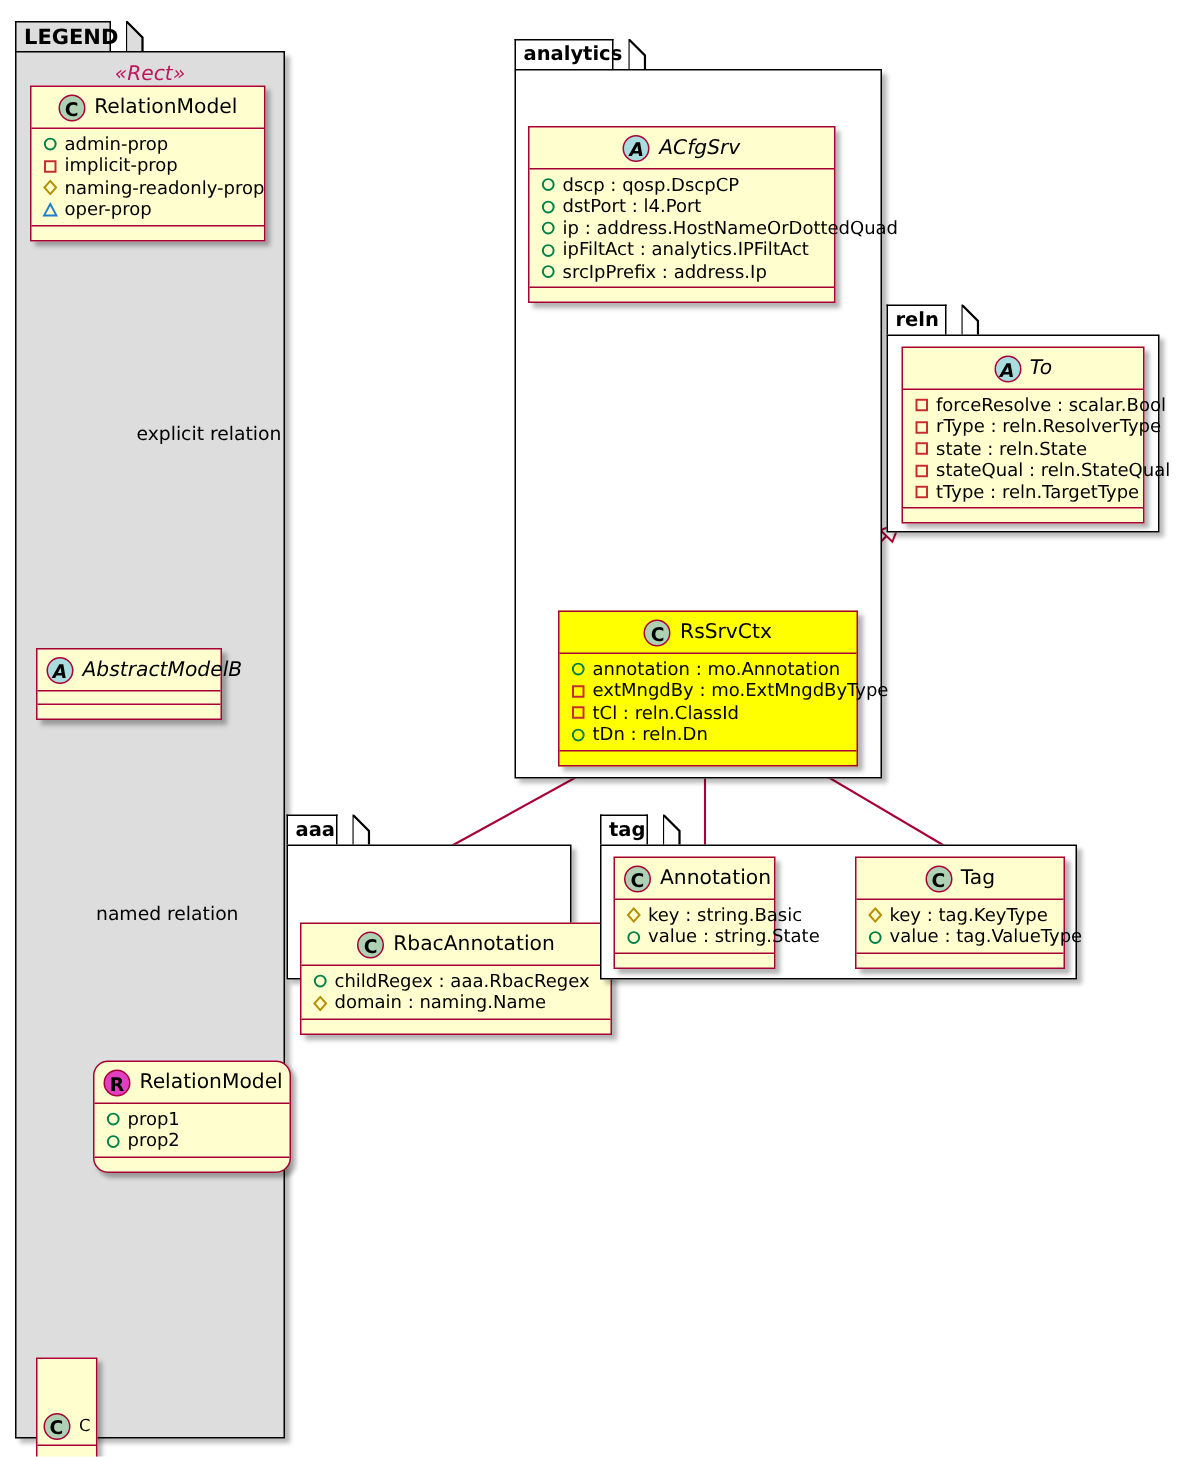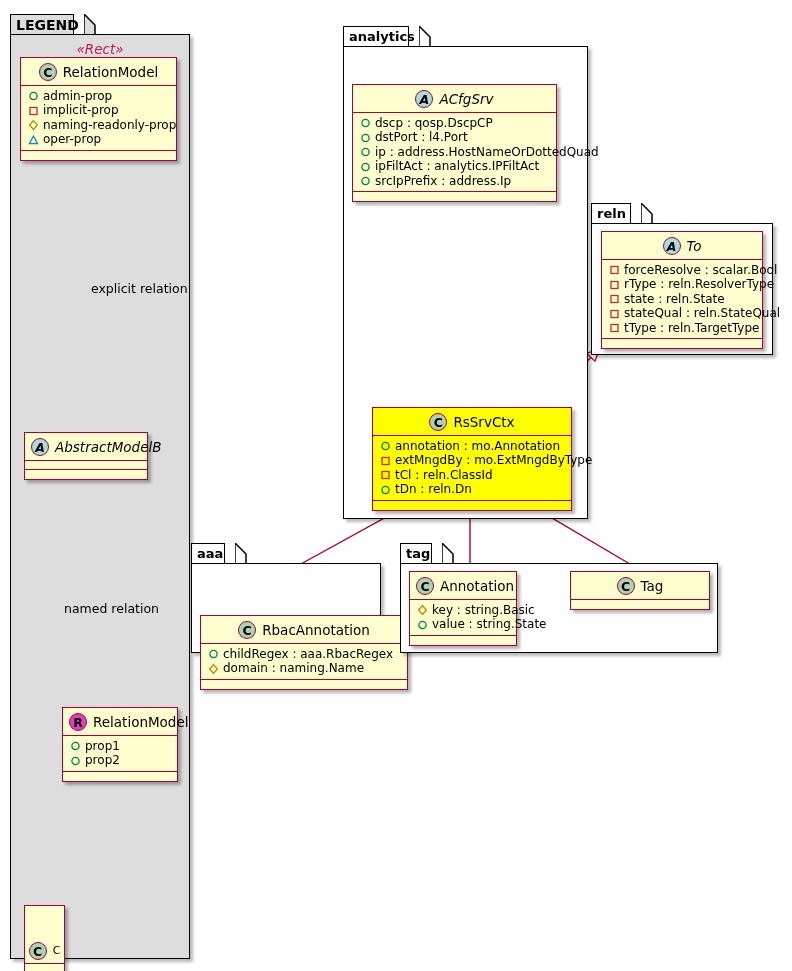--- a/index.html
+++ b/index.html
@@ -279,21 +279,21 @@
   </div>
 
   <div class="cls" style="left:24px; top:432px; width:124px;">
     <div class="cls-header">
       <span class="badge a">A</span><span class="cls-name italic">AbstractModelB</span>
     </div>
     <div class="cls-attrs empty"></div>
     <div class="cls-methods"></div>
   </div>
 
-  <div class="cls" style="left:62px; top:707px; width:116px;">
+  <div class="cls" style="left:62px; top:707px; width:132px;border-radius:10px;">
     <div class="cls-header">
       <span class="badge r">R</span><span class="cls-name">RelationModel</span>
     </div>
     <div class="cls-attrs">
       <div class="attr">
         <span class="attr-mark">
           <svg width="13" height="13" viewBox="0 0 13 13">
               <circle cx="6.5" cy="7" r="3.6" fill="none" stroke="#038048" stroke-width="1.3"></circle>
             </svg>
         </span>
@@ -548,16 +548,34 @@
         <span class="attr-text">value : string.State</span>
       </div>
     </div>
     <div class="cls-methods"></div>
   </div>
 
   <div class="cls" style="left:570px; top:571px; width:140px;">
     <div class="cls-header">
       <span class="badge c">C</span><span class="cls-name">Tag</span>
     </div>
+    <div class="cls-attrs">
+      <div class="attr">
+        <span class="attr-mark">
+          <svg width="13" height="13" viewBox="0 0 13 13">
+              <path d="M6.5,2.6 L10.4,7 L6.5,11.4 L2.6,7 Z" fill="none" stroke="#b38f00" stroke-width="1.3"></path>
+            </svg>
+        </span>
+        <span class="attr-text">key : tag.KeyType</span>
+      </div>
+      <div class="attr">
+        <span class="attr-mark">
+          <svg width="13" height="13" viewBox="0 0 13 13">
+              <circle cx="6.5" cy="7" r="3.6" fill="none" stroke="#038048" stroke-width="1.3"></circle>
+            </svg>
+        </span>
+        <span class="attr-text">value : tag.ValueType</span>
+      </div>
+    </div>
     <div class="cls-methods"></div>
   </div>
 
 </div>
 
 </body></html>

